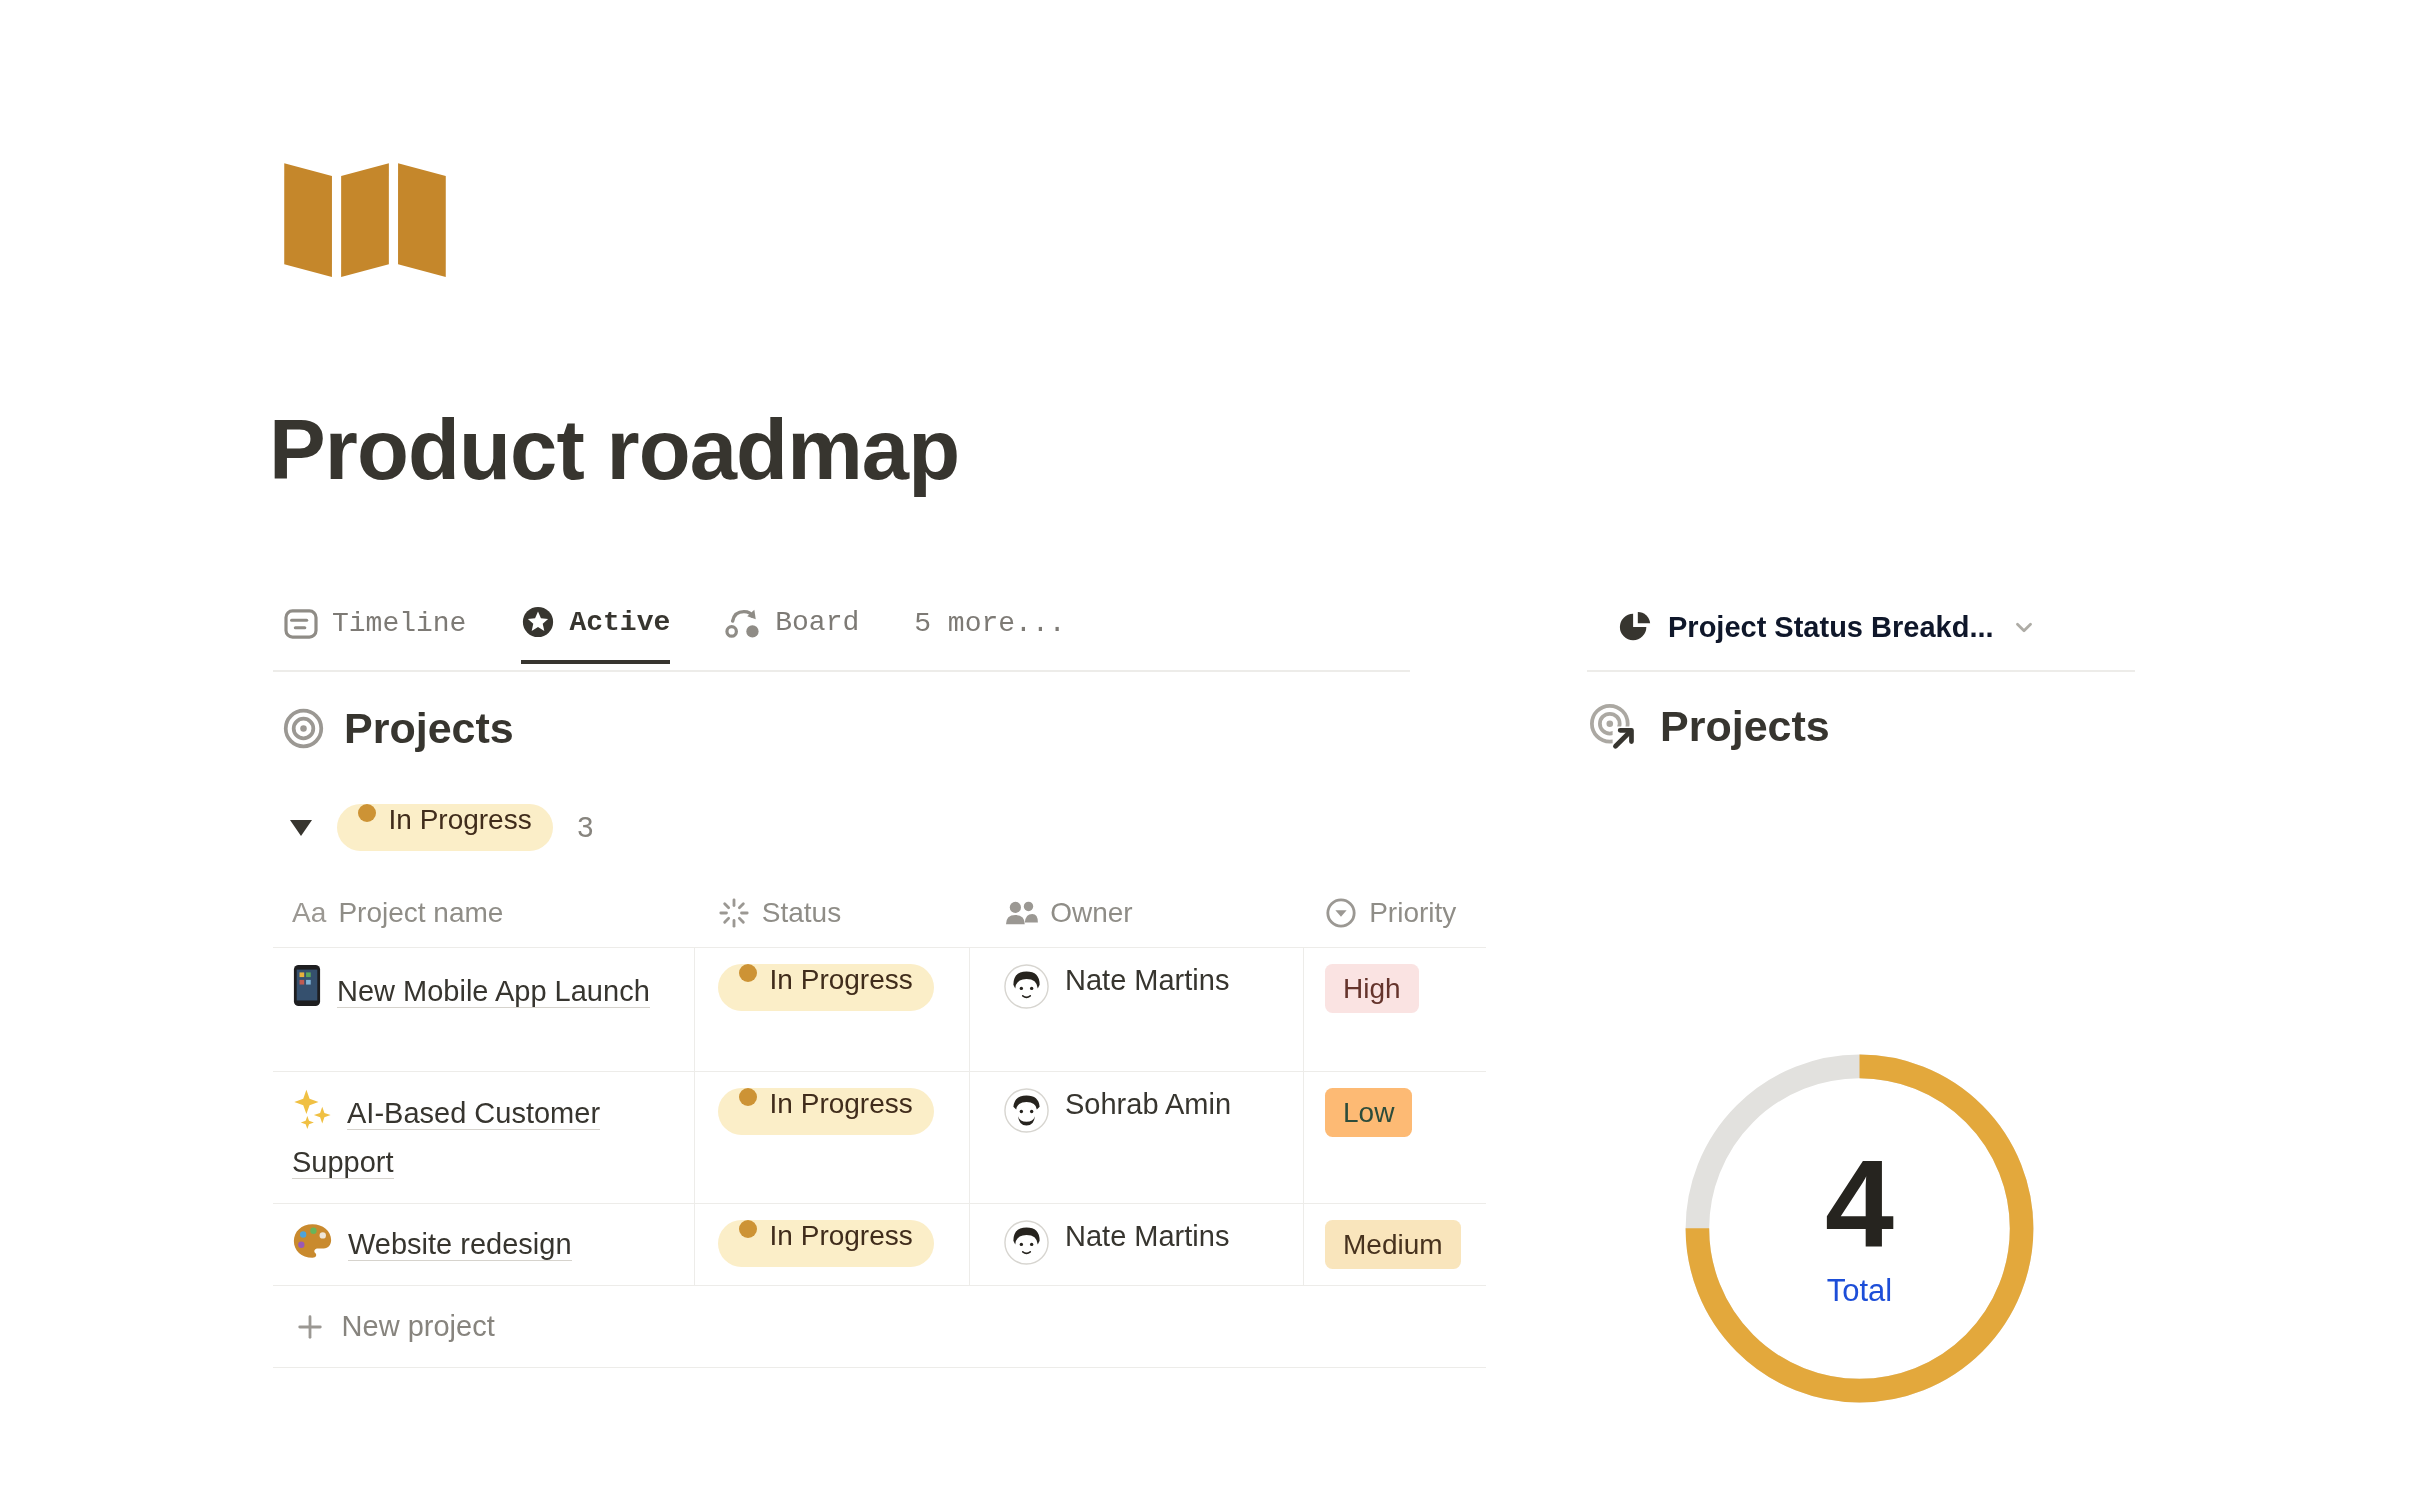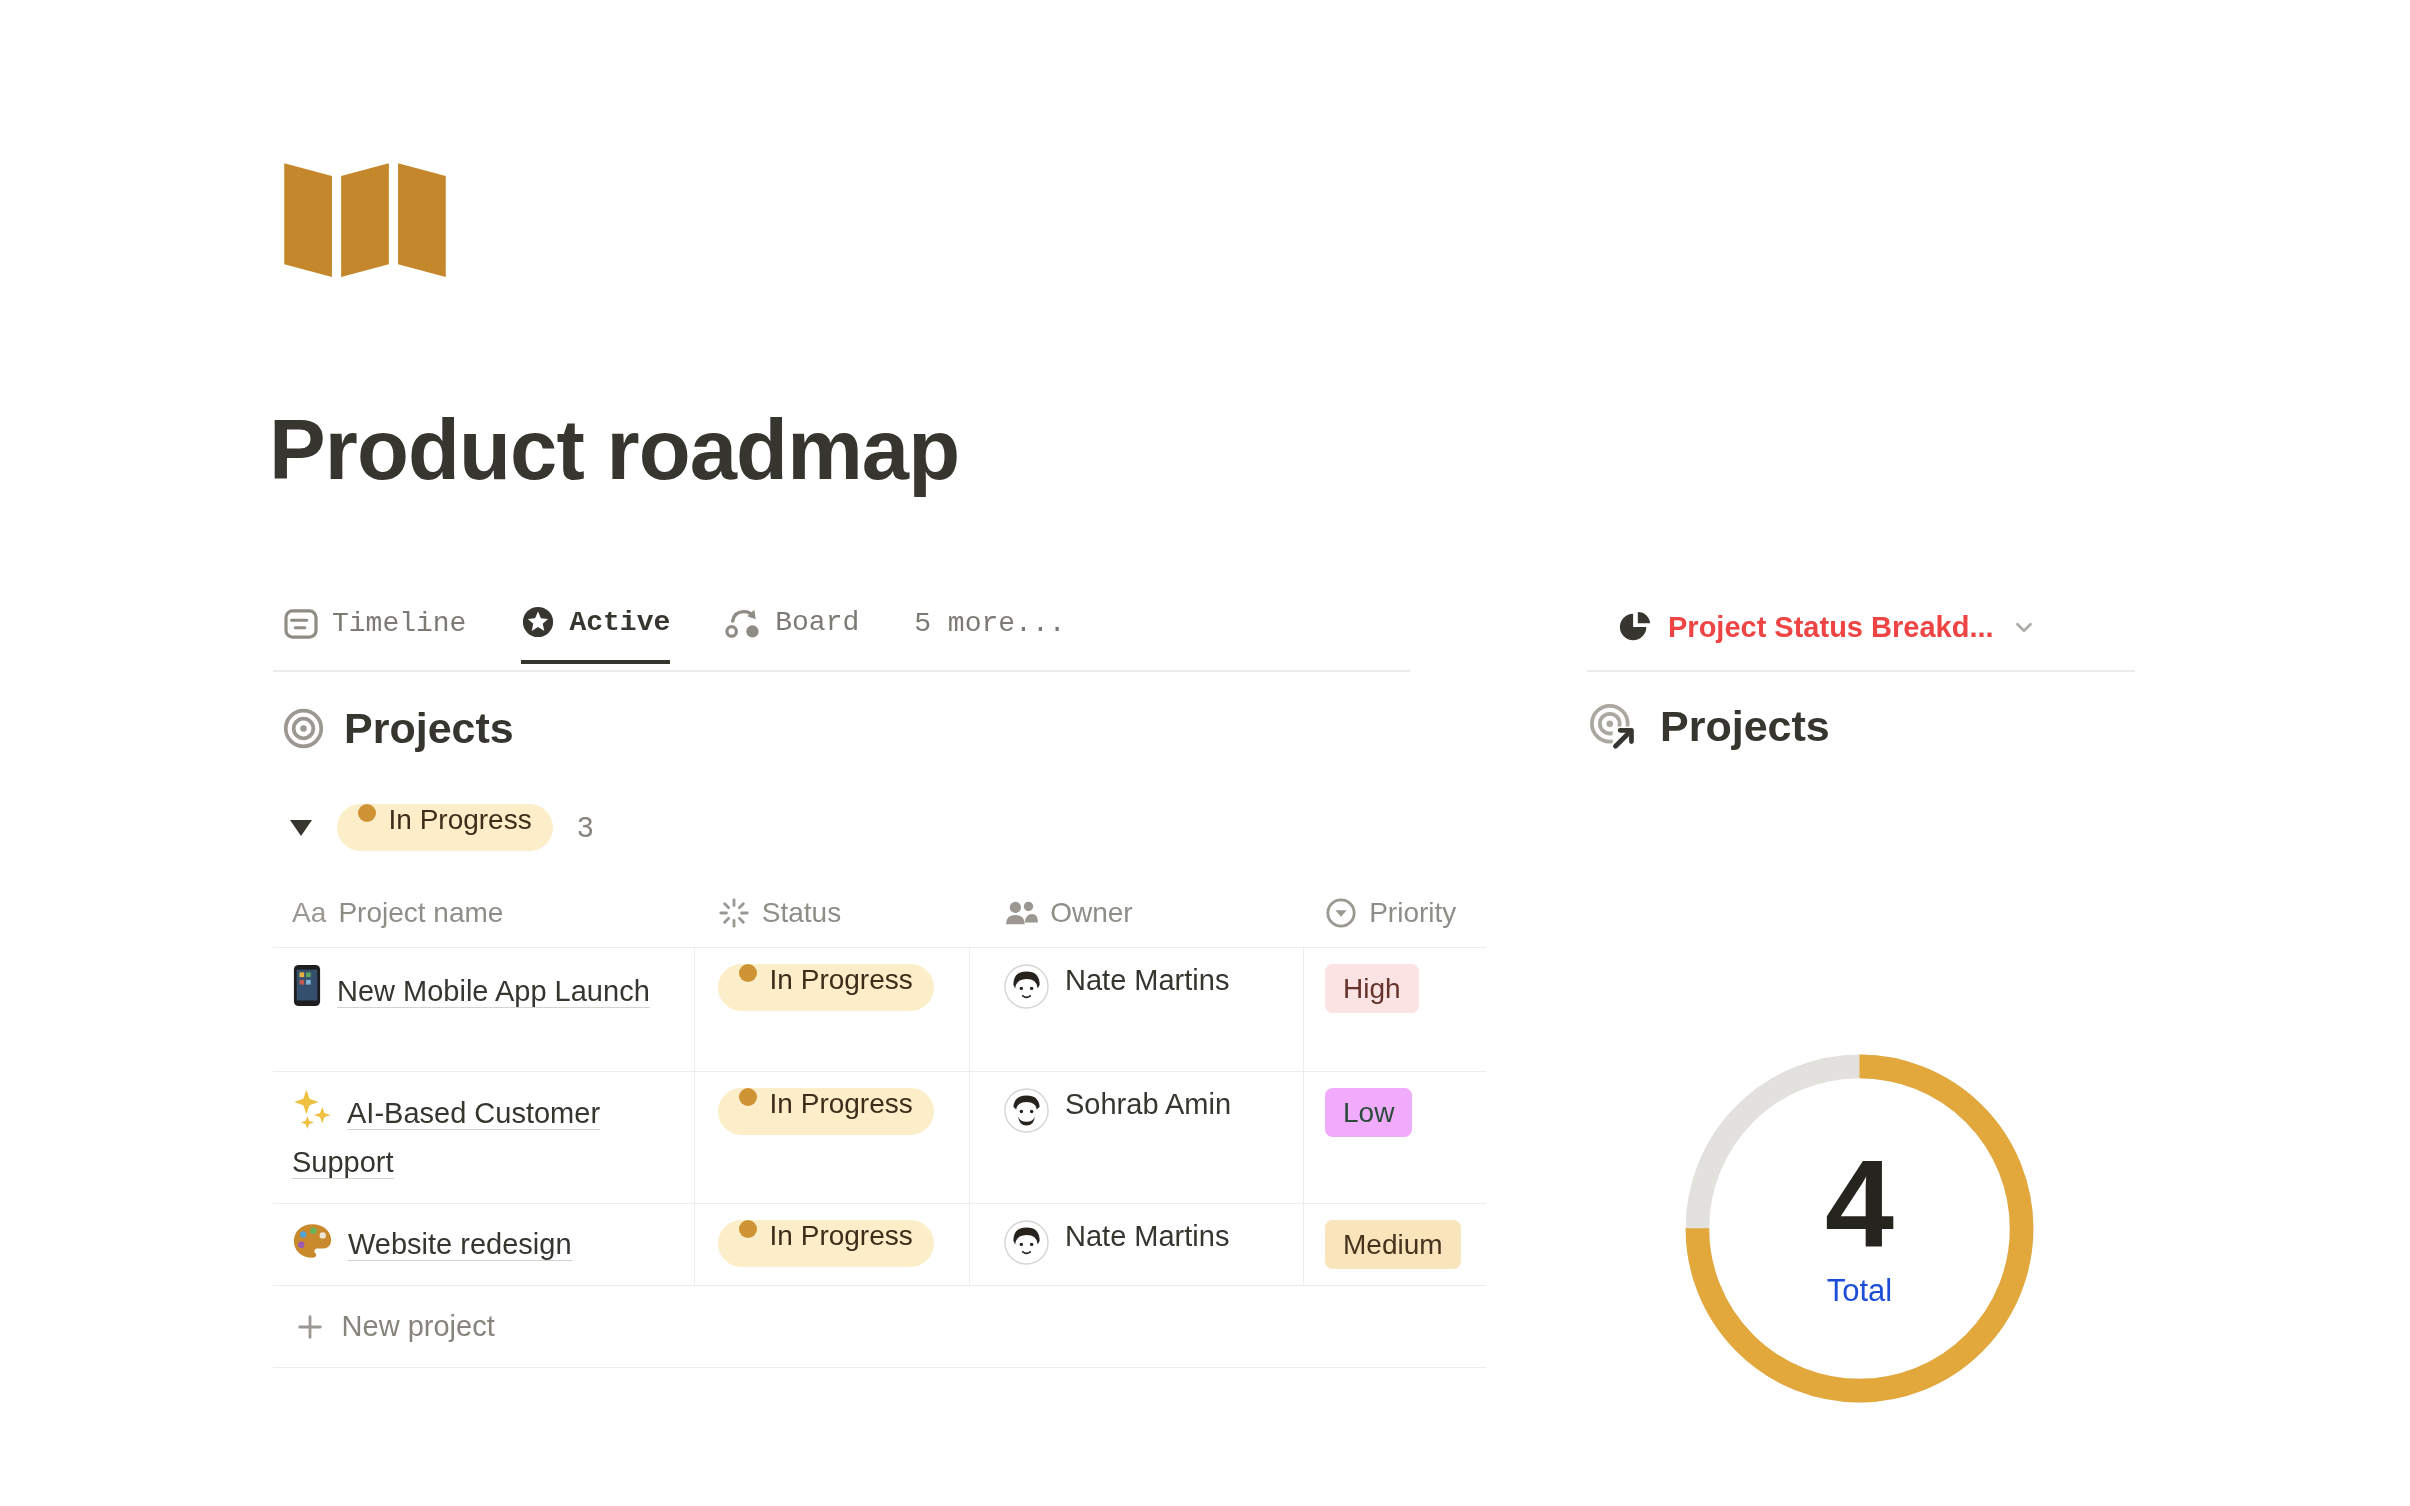--- a/index.html
+++ b/index.html
@@ -22,21 +22,21 @@
   .tabs-row { position:absolute; left:284px; top:605px; display:flex; gap:55px; align-items:flex-end; }
   .view-tab { display:flex; gap:14px; align-items:center; font-size:28px; color:#7D7A75;
               padding-bottom:21px; border-bottom:4.7px solid transparent; cursor:pointer;font-family:Liberation Mono, monospace; }
   .view-tab.active { color:#37352F; font-weight:700; border-bottom-color:#37352F; }
   .divider { position:absolute; height:1.9px; background:#EDECE9; }
   .divider-left  { left:273px; top:670px; width:1137px; }
   .divider-right { left:1587px; top:670px; width:548px; }
 
   
   .chart-tab { position:absolute; left:1618px; top:610px; display:flex; gap:16px; align-items:center; cursor:pointer; }
-  .chart-tab .label { font-size:29px; font-weight:700; color:#ef4444; }
+  .chart-tab .label { font-size:29px; font-weight:700; color:#0f172a; }
 
   
   .section-heading { position:absolute; display:flex; gap:19px; align-items:center; }
   .section-heading .txt { font-size:43px; font-weight:700; color:#37352F; }
   .heading-left  { left:282px; top:704px; }
   .heading-right { left:1588px; top:702px; }
 
   
   .group-row { position:absolute; left:290px; top:804px; display:flex; gap:24.5px; align-items:center; }
   .tri-down { width:0; height:0; border-left:11.3px solid transparent; border-right:11.3px solid transparent;
@@ -58,21 +58,21 @@
   .trow { display:flex; border-top:1.9px solid #EDECE9; }
   .td { padding-top:16px; padding-bottom:16px; }
   .td.bordered { border-right:1.9px solid #EDECE9; }
   .row-name { font-size:29px; font-weight:500; color:#37352F; line-height:49px; padding-right:28px; }
   .row-name .lnk { border-bottom:1.9px solid #D6D3CD; cursor:pointer; }
   .row-icon { display:inline-block; vertical-align:-5.6px; margin-right:15px; }
   .owner-cell { display:flex; align-items:flex-start; gap:16px; font-size:29px; color:#37352F; }
   .tag { display:inline-flex; align-items:center; height:49px; padding:0 18px; border-radius:7.5px;
          font-size:28px; cursor:pointer; }
   .tag-high   { background:#FAE3E2; color:#65342C; }
-  .tag-low    { background:#f0abfc; color:#2C4C3B; }
+  .tag-low    { background:#fdba74; color:#2C4C3B; }
   .tag-medium { background:#F9E5BC; color:#47321E; }
   .new-row { display:flex; align-items:center; gap:18px; height:83px; padding-left:22.6px;
              border-top:1.9px solid #EDECE9; border-bottom:1.9px solid #EDECE9;
              color:#87847E; font-size:29px; cursor:pointer; }
 
   
   .donut-wrap { position:absolute; left:1671px; top:1040px; width:377px; height:377px; }
   .donut-center-value { position:absolute; left:1671px; top:1141px; width:377px; text-align:center;
                         font-size:124px; font-weight:600; color:#26241F; line-height:1; }
   .donut-center-label { position:absolute; left:1671px; top:1273px; width:377px; text-align:center;

